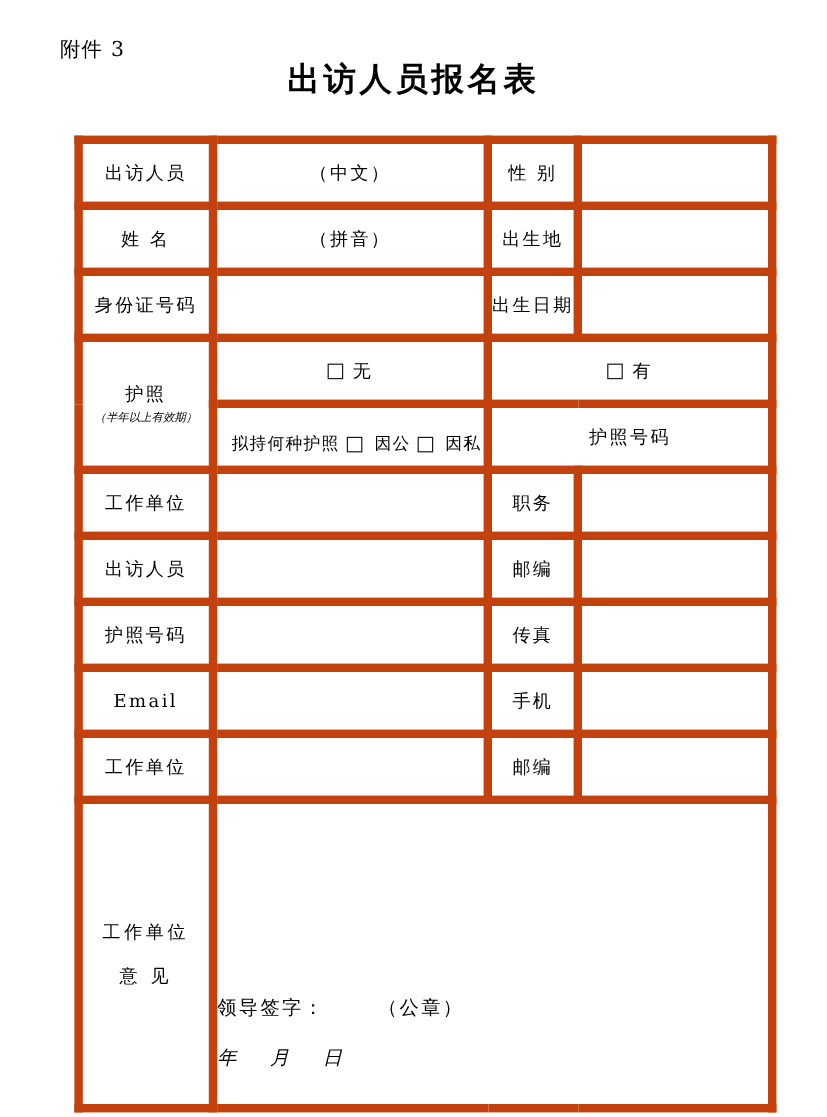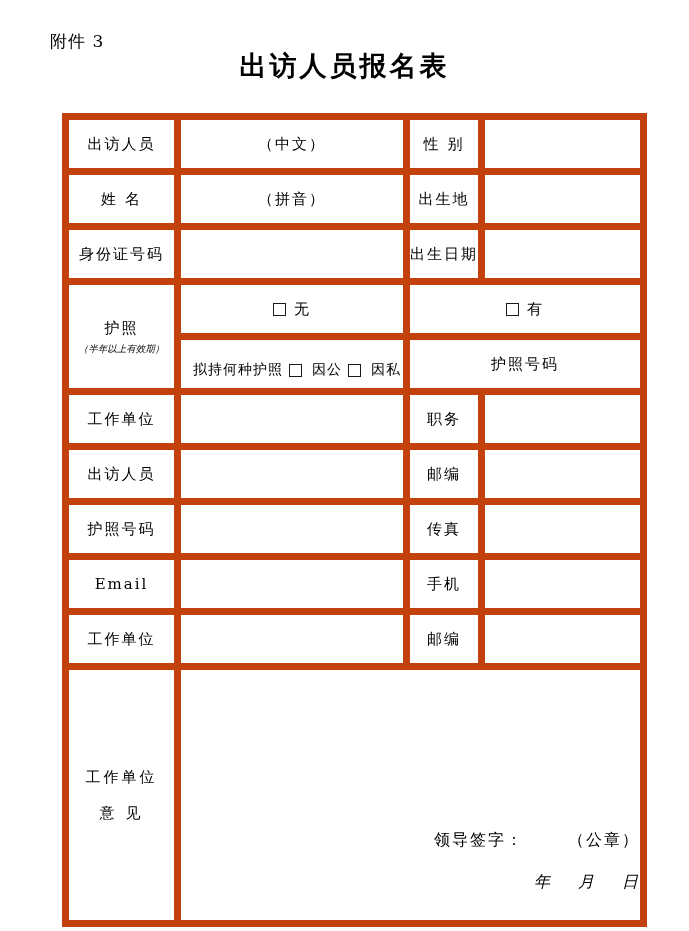--- a/index.html
+++ b/index.html
@@ -132,21 +132,21 @@
     letter-spacing: 3px;
   }
   .sign-area {
     position: relative;
     height: 250px;
   }
   .sign-line {
     position: absolute;
     left: 0;
     right: 0;
-    text-align: right;
+    text-align: left;
     font-family: "DejaVu Serif", serif;
     font-size: 16px;
     letter-spacing: 2px;
   }
   .sign-line.row1 {
     top: 160px;
   }
   .sign-line.row2 {
     top: 202px;
     font-style: italic;

